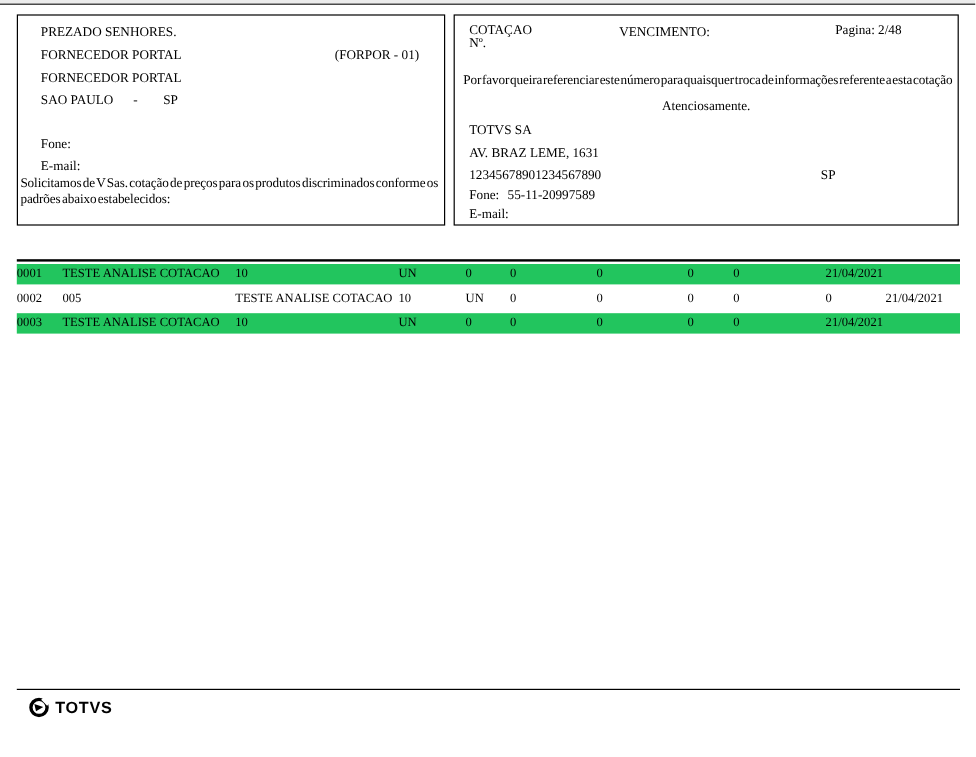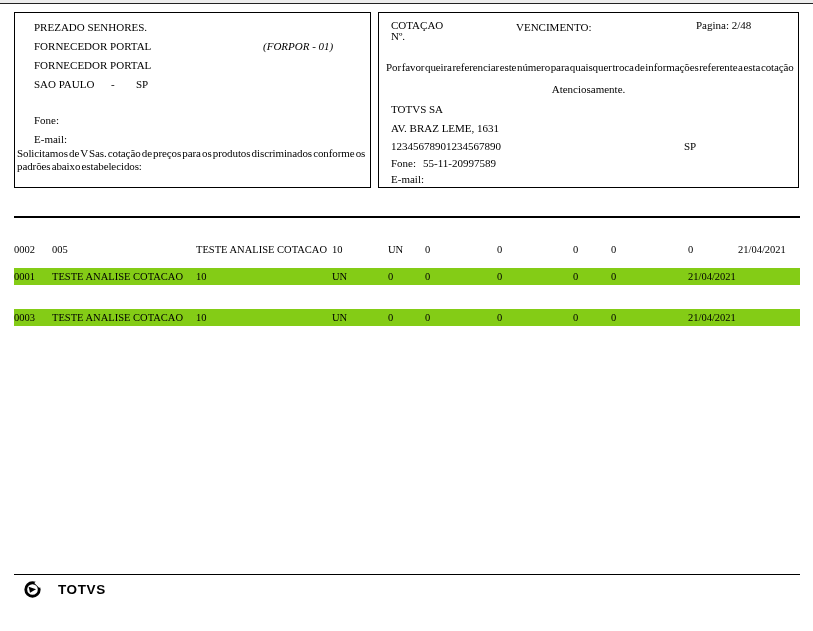--- a/index.html
+++ b/index.html
@@ -18,37 +18,37 @@
   
   .thead,.trow{position:absolute;left:14px;width:786px;display:grid;
      grid-template-columns:38px 144px 136px 56px 37px 72px 76px 38px 77px 50px 62px;}
   .thead{top:192px;font-weight:bold;font-size:10.5px;letter-spacing:-0.2px;}
   .thead > div, .trow > div{white-space:nowrap;overflow:visible;}
   .head-rule{position:absolute;top:216px;left:14px;width:786px;height:2px;background:#000;}
   .trow{font-size:10.5px;height:17px;line-height:17px;}
   .row1{top:220px;}
   .row2{top:241px;}
   .row3{top:261px;}
-  .stripe{background:#84cc16;margin-top:48px;}
+  .stripe{background:#22c55e;}
   .footer-rule{position:absolute;top:574px;left:14px;width:786px;height:1px;background:#000;}
   .footer-logo{position:absolute;top:581px;left:24px;display:flex;align-items:center;gap:5px;}
   .logo-text{font-family:"Liberation Sans", sans-serif;font-weight:bold;
-             font-size:13.5px;letter-spacing:0.6px;margin-left:12px;}
+             font-size:13.5px;letter-spacing:0.6px;}
 </style>
 </head>
 <body>
 
 <div class="page">
 
   <div class="topline"></div>
 
   <div class="box left-box">
     <div class="ln" style="left:19px;top:8px;">PREZADO SENHORES.</div>
     <div class="ln" style="left:19px;top:27px;">FORNECEDOR PORTAL</div>
-    <div class="ln" style="left:248px;top:27px;font-style:italic;">(FORPOR - 01)</div>
+    <div class="ln" style="left:264px;top:27px;">(FORPOR - 01)</div>
     <div class="ln" style="left:19px;top:46px;">FORNECEDOR PORTAL</div>
     <div class="ln" style="left:19px;top:65px;">SAO PAULO</div>
     <div class="ln" style="left:96px;top:65px;">-</div>
     <div class="ln" style="left:121px;top:65px;">SP</div>
     <div class="ln" style="left:19px;top:101px;">Fone:</div>
     <div class="ln" style="left:19px;top:120px;">E-mail:</div>
     <div class="ln sm request" style="left:2px;top:134px;width:352px;">Solicitamos de V Sas. cotação de preços para os produtos discriminados conforme os padrões abaixo estabelecidos:</div>
   </div>
 
   <div class="box right-box">

